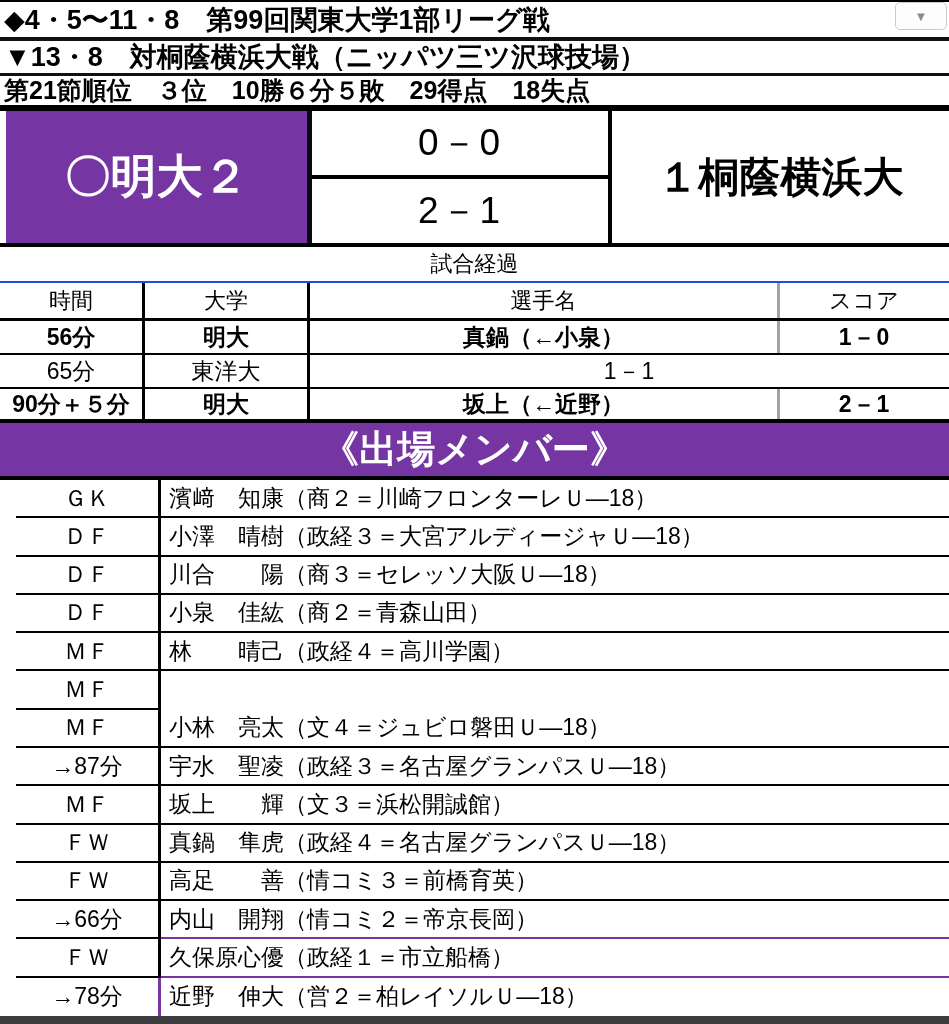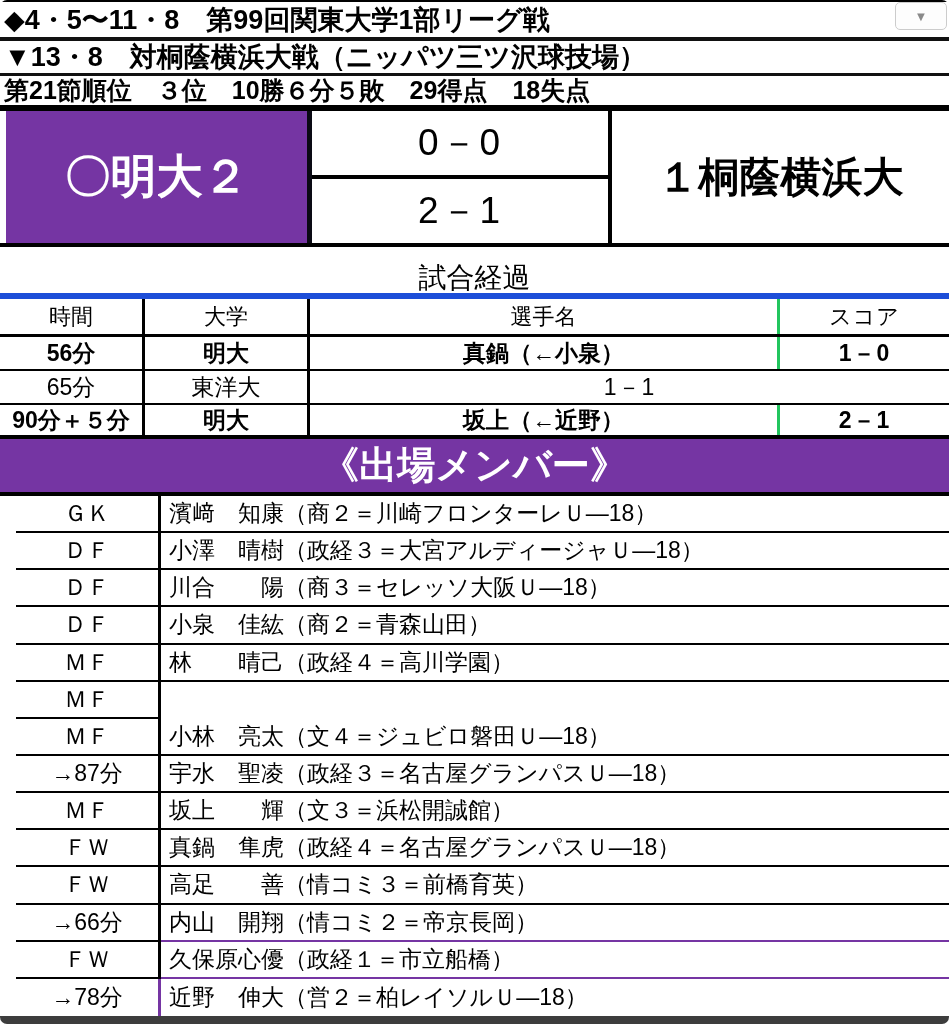--- a/index.html
+++ b/index.html
@@ -5,21 +5,20 @@
   html,body{margin:0;padding:0;background:#ffffff;}
   .doc{
     position:relative;
     width:949px;height:1024px;
     box-sizing:border-box;
     background:#ffffff;
     font-family:"Liberation Sans","DejaVu Sans",sans-serif;
     color:#000;
     display:flex;flex-direction:column;
     overflow:hidden;
-    border-radius:7px;
   }
   .hrow{
     box-sizing:border-box;
     display:flex;align-items:center;
     padding-left:4px;
     font-weight:bold;
     white-space:nowrap;
     background:#fff;
   }
   .h1{height:41px;border-top:2px solid #000;border-bottom:4px solid #111;font-size:27px;}
@@ -52,35 +51,35 @@
     flex:1;display:flex;align-items:center;justify-content:center;
     font-size:37px;letter-spacing:2px;white-space:nowrap;
   }
   .sb-half.first{border-bottom:4px solid #000;}
   .sb-away{
     flex:1;display:flex;align-items:center;justify-content:center;
     font-weight:bold;font-size:41px;white-space:nowrap;
   }
   
   .ptitle{
-    height:36px;box-sizing:border-box;border-bottom:6px solid #1d4ed8;
-    display:flex;align-items:center;justify-content:center;font-size:28px;margin-top:16px;
+    height:36px;box-sizing:border-box;border-bottom:2px solid #1d4ed8;
+    display:flex;align-items:center;justify-content:center;font-size:22px;
   }
   .trow{display:flex;box-sizing:border-box;white-space:nowrap;}
   .trow>div{
     box-sizing:border-box;display:flex;align-items:center;justify-content:center;
     overflow:visible;
   }
   .thead{height:38px;border-bottom:3px solid #000;font-size:22px;}
   .g-row{height:34px;border-bottom:2px solid #000;font-size:23px;}
   .g-row.last{border-bottom:4px solid #000;}
   .g-row.bold{font-weight:bold;}
   .c-time{width:145px;border-right:3px solid #000;}
   .c-univ{width:165px;border-right:3px solid #000;}
-  .c-player{width:470px;border-right:3px solid #22c55e;}
+  .c-player{width:470px;border-right:3px solid #a3a3a3;}
   .c-score{flex:1;letter-spacing:1px;}
   
   .banner{
     height:57px;box-sizing:border-box;
     background:var(--purple);
     border-bottom:4px solid #000;
     color:#fff;font-weight:bold;font-size:38px;
     display:flex;align-items:center;justify-content:center;
     white-space:nowrap;
   }

